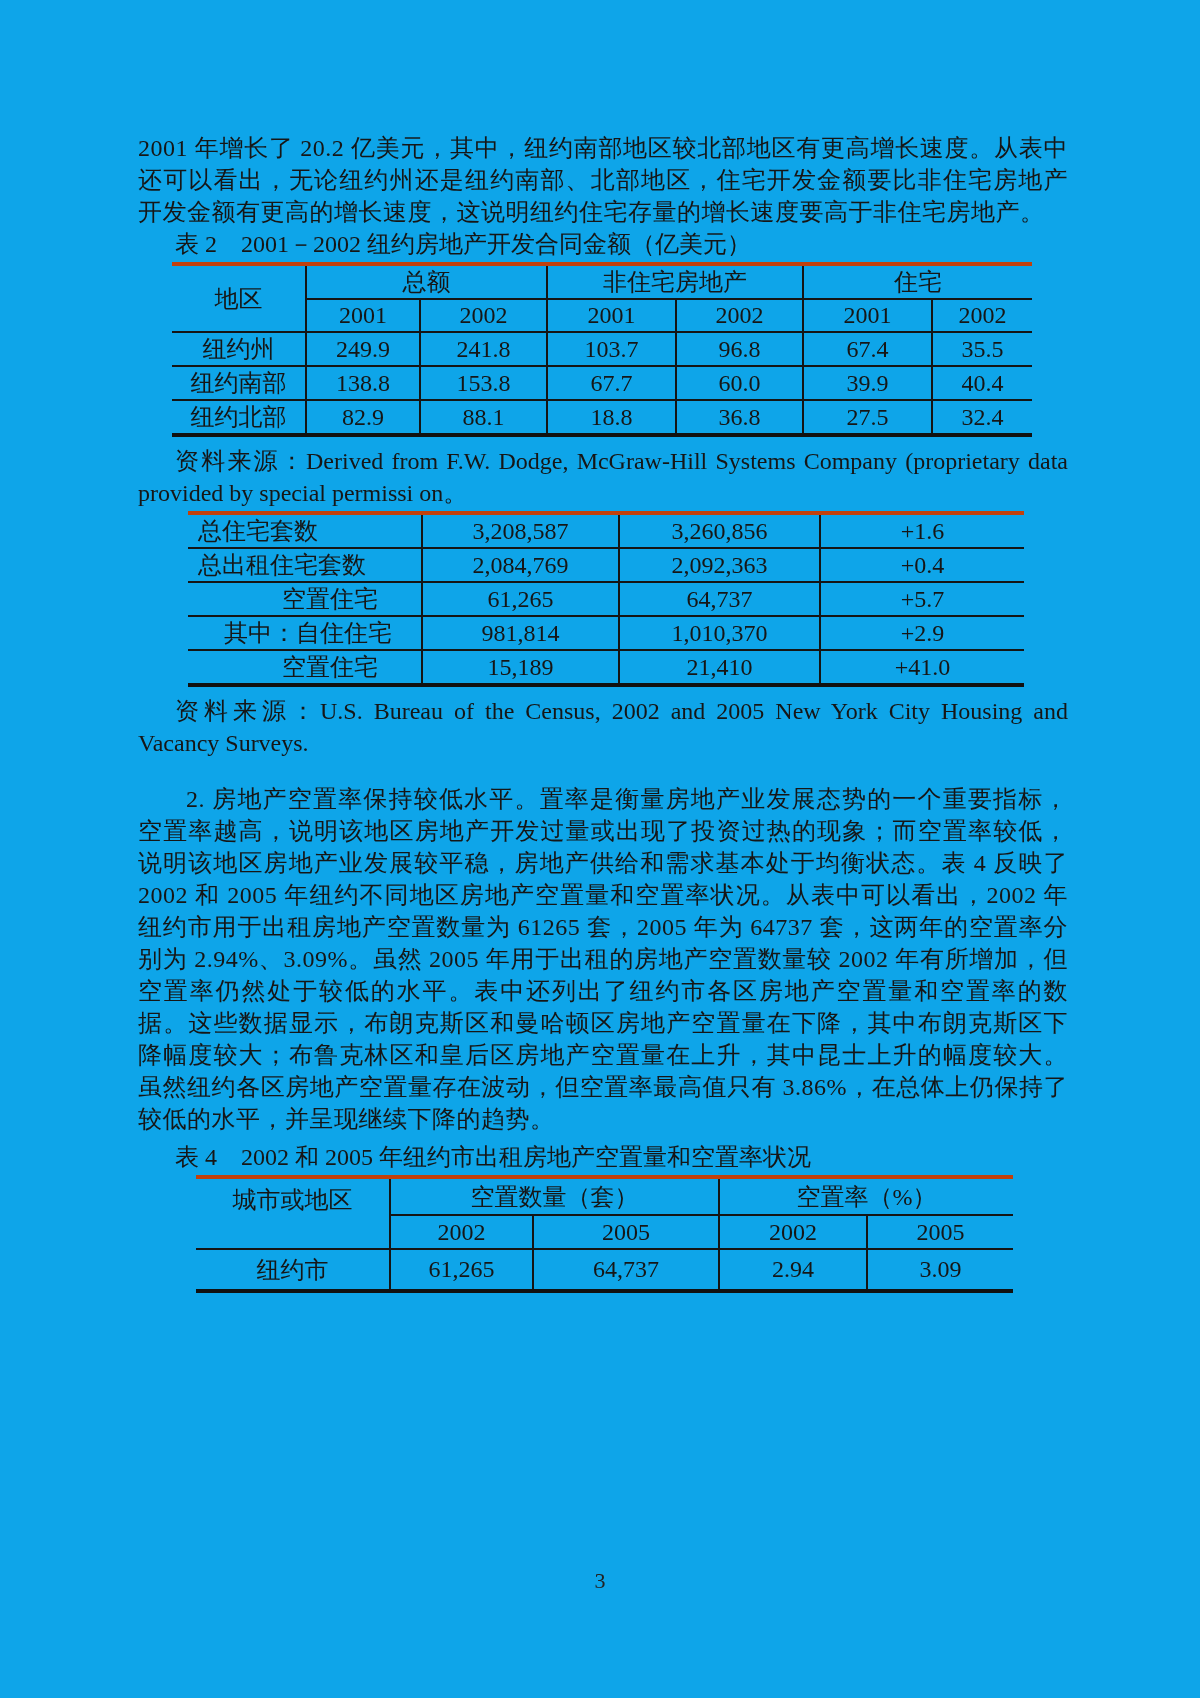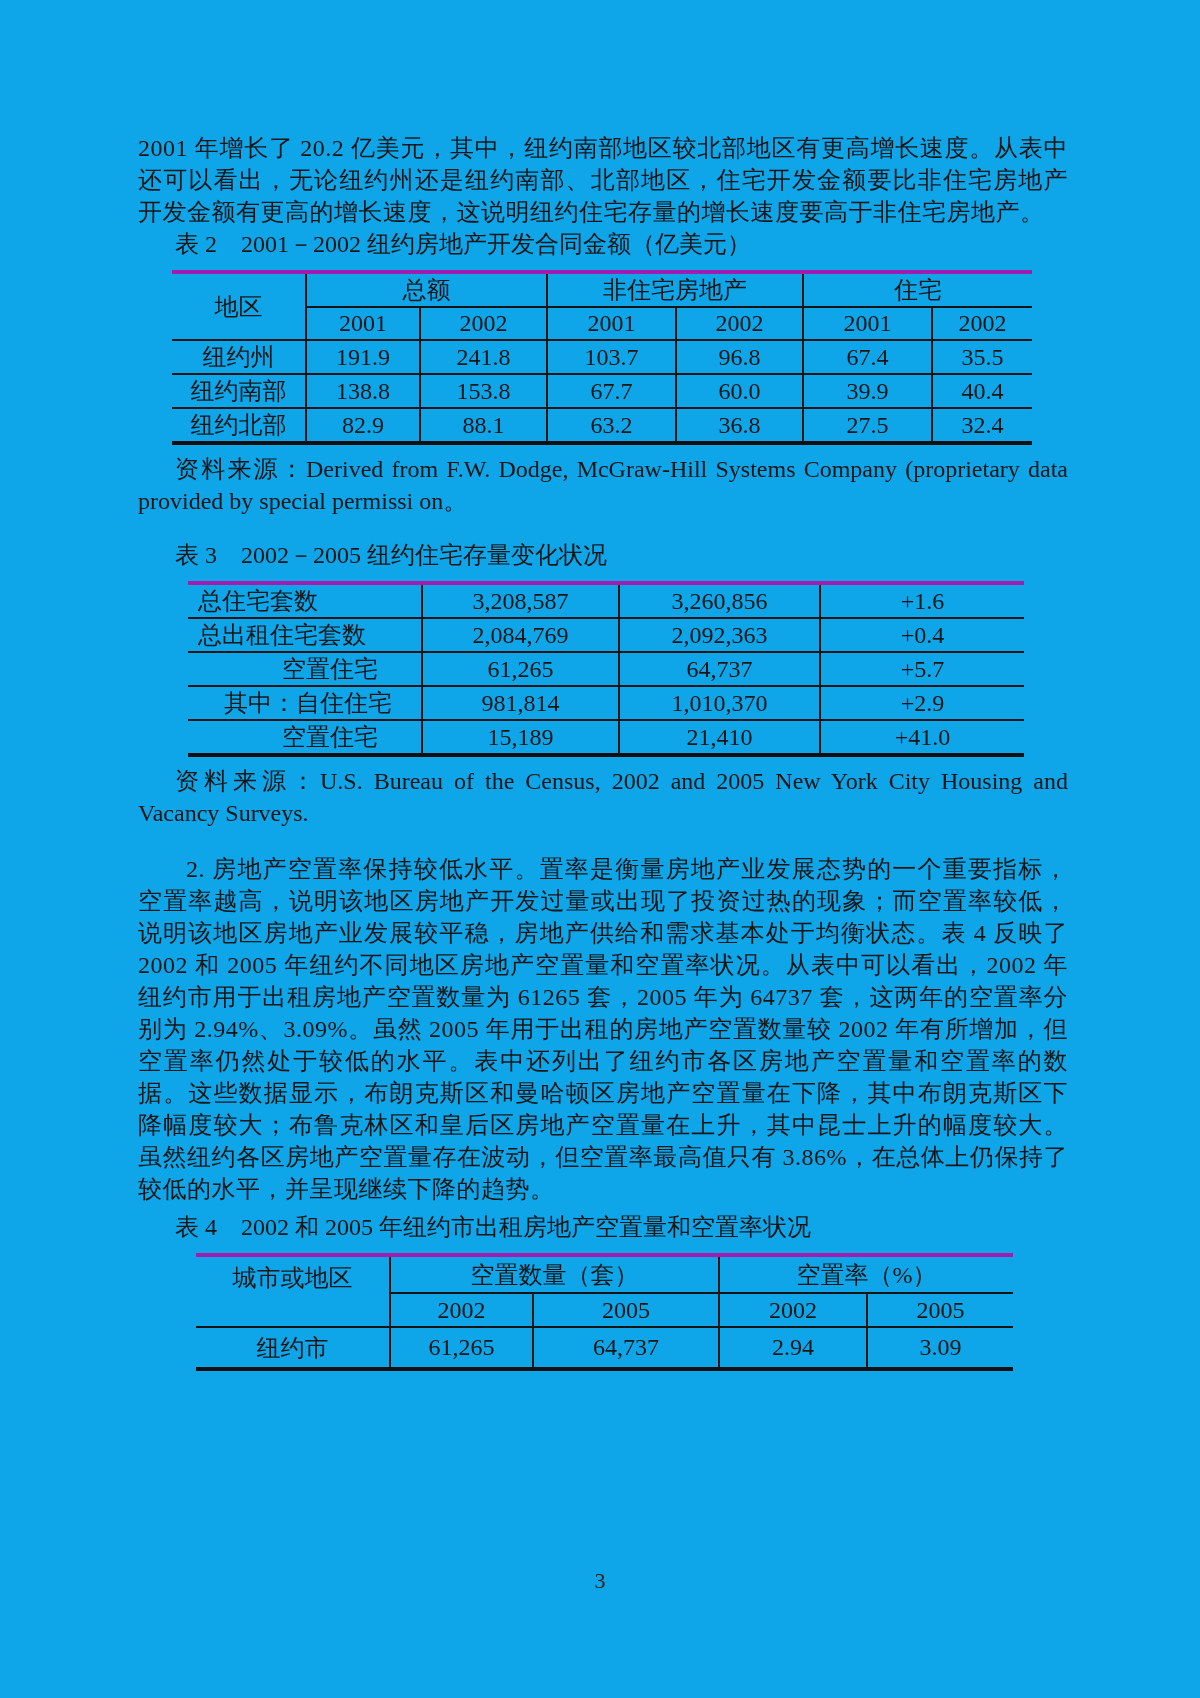--- a/index.html
+++ b/index.html
@@ -34,22 +34,22 @@
   .source {
     font-size: 24px;
     line-height: 32px;
     text-align: justify;
     text-indent: 37px;
     margin-top: 8px;
   }
   table {
     border-collapse: collapse;
     table-layout: fixed;
-    margin-top: 10px;
-    border-top: 4px solid #a21caf;
+    margin-top: 2px;
+    border-top: 4px solid #c2410c;
     border-bottom: 4px solid #111;
     font-size: 24px;
   }
   td {
     border: 2px solid #151515;
     text-align: center;
     vertical-align: middle;
     padding: 0 4px;
     overflow: hidden;
   }
@@ -112,51 +112,50 @@
     <tr>
       <td>2001</td>
       <td>2002</td>
       <td>2001</td>
       <td>2002</td>
       <td>2001</td>
       <td>2002</td>
     </tr>
     <tr>
       <td>纽约州</td>
-      <td>191.9</td>
+      <td>249.9</td>
       <td>241.8</td>
       <td>103.7</td>
       <td>96.8</td>
       <td>67.4</td>
       <td>35.5</td>
     </tr>
     <tr>
       <td>纽约南部</td>
       <td>138.8</td>
       <td>153.8</td>
       <td>67.7</td>
       <td>60.0</td>
       <td>39.9</td>
       <td>40.4</td>
     </tr>
     <tr>
       <td>纽约北部</td>
       <td>82.9</td>
       <td>88.1</td>
-      <td>63.2</td>
+      <td>18.8</td>
       <td>36.8</td>
       <td>27.5</td>
       <td>32.4</td>
     </tr>
   </tbody>
     </table>
 
   <p class="source">资料来源：Derived from F.W. Dodge, McGraw-Hill Systems Company (proprietary data provided by special permissi on。</p>
 
-  <p class="caption caption-t3">表 3　2002－2005 纽约住宅存量变化状况</p>
 
   <table class="t3">
     <colgroup>
       <col style="width:234px">
         <col style="width:197px">
         <col style="width:201px">
         <col style="width:204px">
     </colgroup>
     <tbody>
     <tr>

